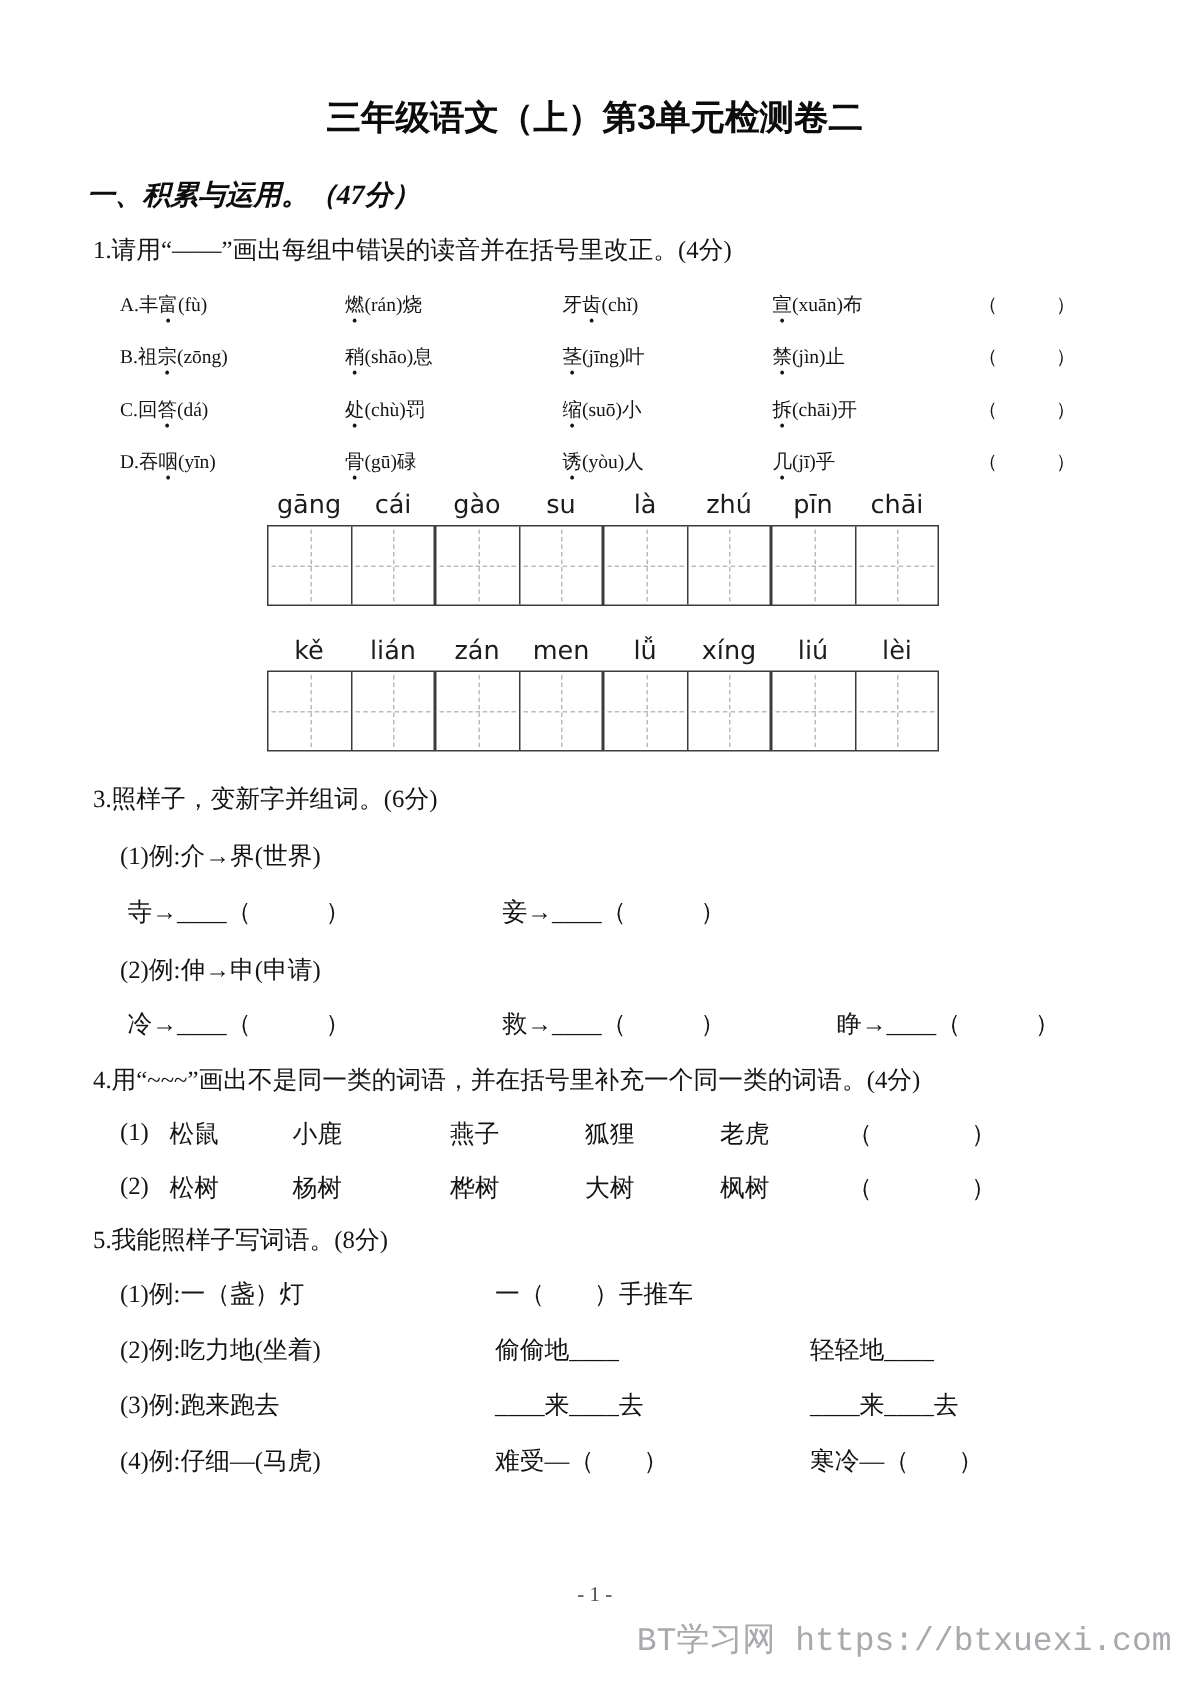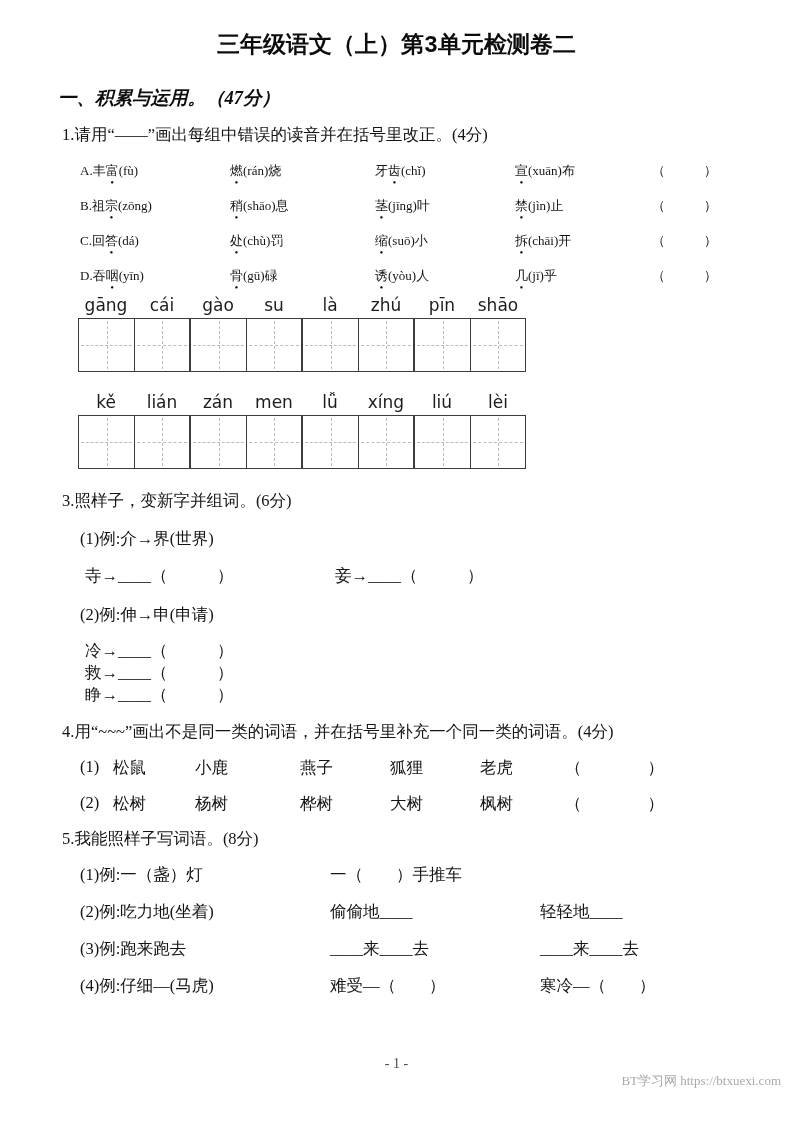--- a/index.html
+++ b/index.html
@@ -10,26 +10,26 @@
     position: relative;
     width: 793px;
     height: 1122px;
     margin: 0 auto;
     background: #ffffff;
     color: #141414;
     overflow: hidden;
   }
 
   .title {
-    padding-top: 32px;
+    padding-top: 64px;
     text-align: center;
     font-size: 23px;
     line-height: 1.25;
     font-weight: bold;
-    font-family: Liberation Mono, monospace;
+    font-family: Liberation Sans, sans-serif;
     color: #0c0c0c;
   }
 
   .subtitle {
     margin-top: 16px;
     text-align: center;
     font-size: 17px;
     font-weight: bold;
     color: #151515;
   }
@@ -68,21 +68,21 @@
     font-size: 11px;
     line-height: 1;
     color: #141414;
   }
 
   
   .pyrow {
     margin-left: 78px;
     width: 648px;
     display: flex;
-    justify-content: flex-start;
+    justify-content: center;
   }
   .pyrow-1 { margin-top: 10px; }
   .pyrow-2 { margin-top: 20px; }
 
   .pinyin {
     display: flex;
     margin-bottom: 3px;
     font-size: 17px;
     font-family: "DejaVu Sans", sans-serif;
     color: #1c1c1c;
@@ -122,25 +122,25 @@
   .page-num {
     position: absolute;
     bottom: 50px;
     left: 0; right: 0;
     text-align: center;
     font-size: 14px;
     color: #4a4a4a;
   }
   .watermark {
     position: absolute;
-    bottom: 32px;
+    bottom: 14px;
     right: 12px;
-    font-size: 13px;
+    font-size: 22px;
     color: #a8a9ad;
-    font-family: Liberation Serif, serif;
+    font-family: Liberation Mono, monospace;
   }
 </style>
 </head>
 <body>
 
 <div class="page">
 
   <div class="title">三年级语文（上）第3单元检测卷二</div>
 
   <div class="sec-heading">一、积累与运用。（47分）</div>
@@ -229,21 +229,21 @@
           </div>
         <div class="cell">
             <span class="dashh"></span>
             <span class="dashv"></span>
           </div>
       </div>
     </div>
     <div class="pgrid">
       <div class="pinyin">
           <span>pīn</span>
-          <span>shāo</span>
+          <span>chāi</span>
         </div>
       <div class="grid">
         <div class="cell">
             <span class="dashh"></span>
             <span class="dashv"></span>
           </div>
         <div class="cell">
             <span class="dashh"></span>
             <span class="dashv"></span>
           </div>
@@ -320,21 +320,21 @@
 
   <div class="prompt" style="margin-top:22px;">3.照样子，变新字并组词。(6分)</div>
 
   <div class="exline">(1)例:介→界(世界)</div>
   <div class="q3row">
     <span class="q3c1">寺→____（　　　）</span>
     <span class="q3c3">妾→____（　　　）</span>
   </div>
 
   <div class="exline" style="margin-top:17px;">(2)例:伸→申(申请)</div>
-  <div class="q3row" style="margin-top:14px;flex-direction:column;">
+  <div class="q3row" style="margin-top:14px;">
     <span class="q3c1">冷→____（　　　）</span>
     <span class="q3c2">救→____（　　　）</span>
     <span class="q3c3">睁→____（　　　）</span>
   </div>
 
   <div class="prompt" style="margin-top:16px;">4.用“~~~”画出不是同一类的词语，并在括号里补充一个同一类的词语。(4分)</div>
 
   <div class="q4row">
     <span class="q4label">(1)</span>
     <span class="q4w1">松鼠</span>

